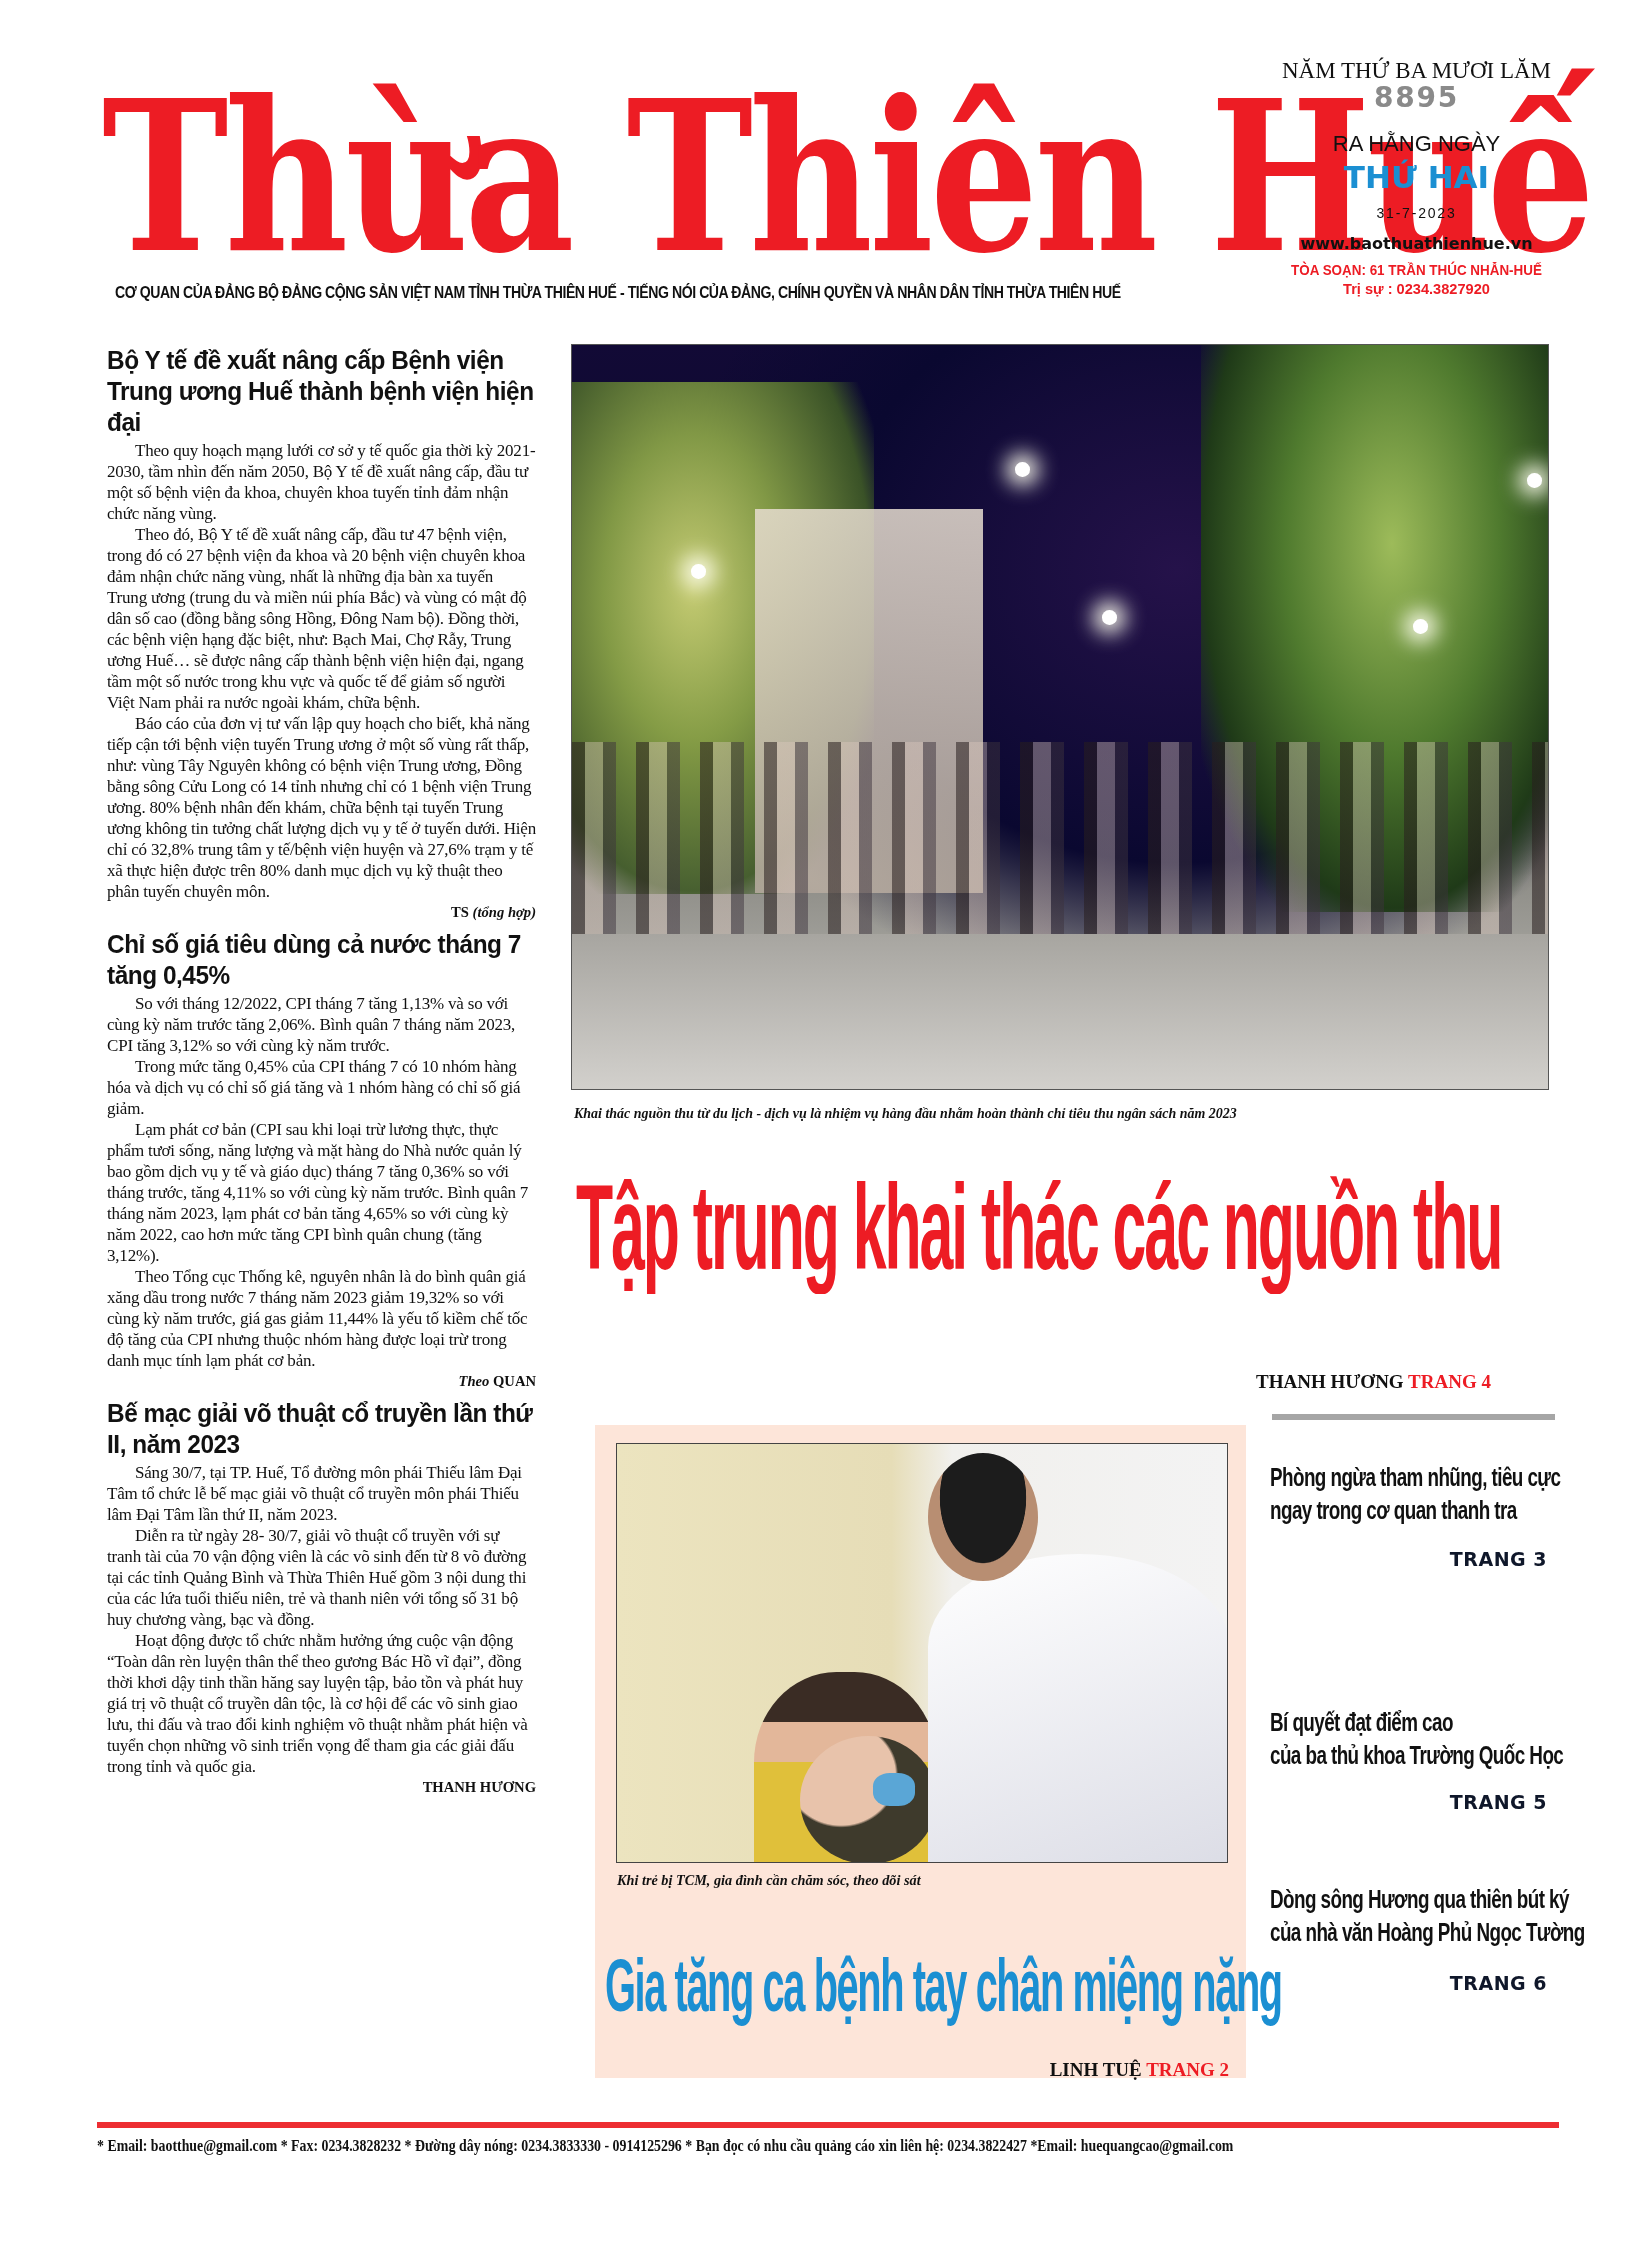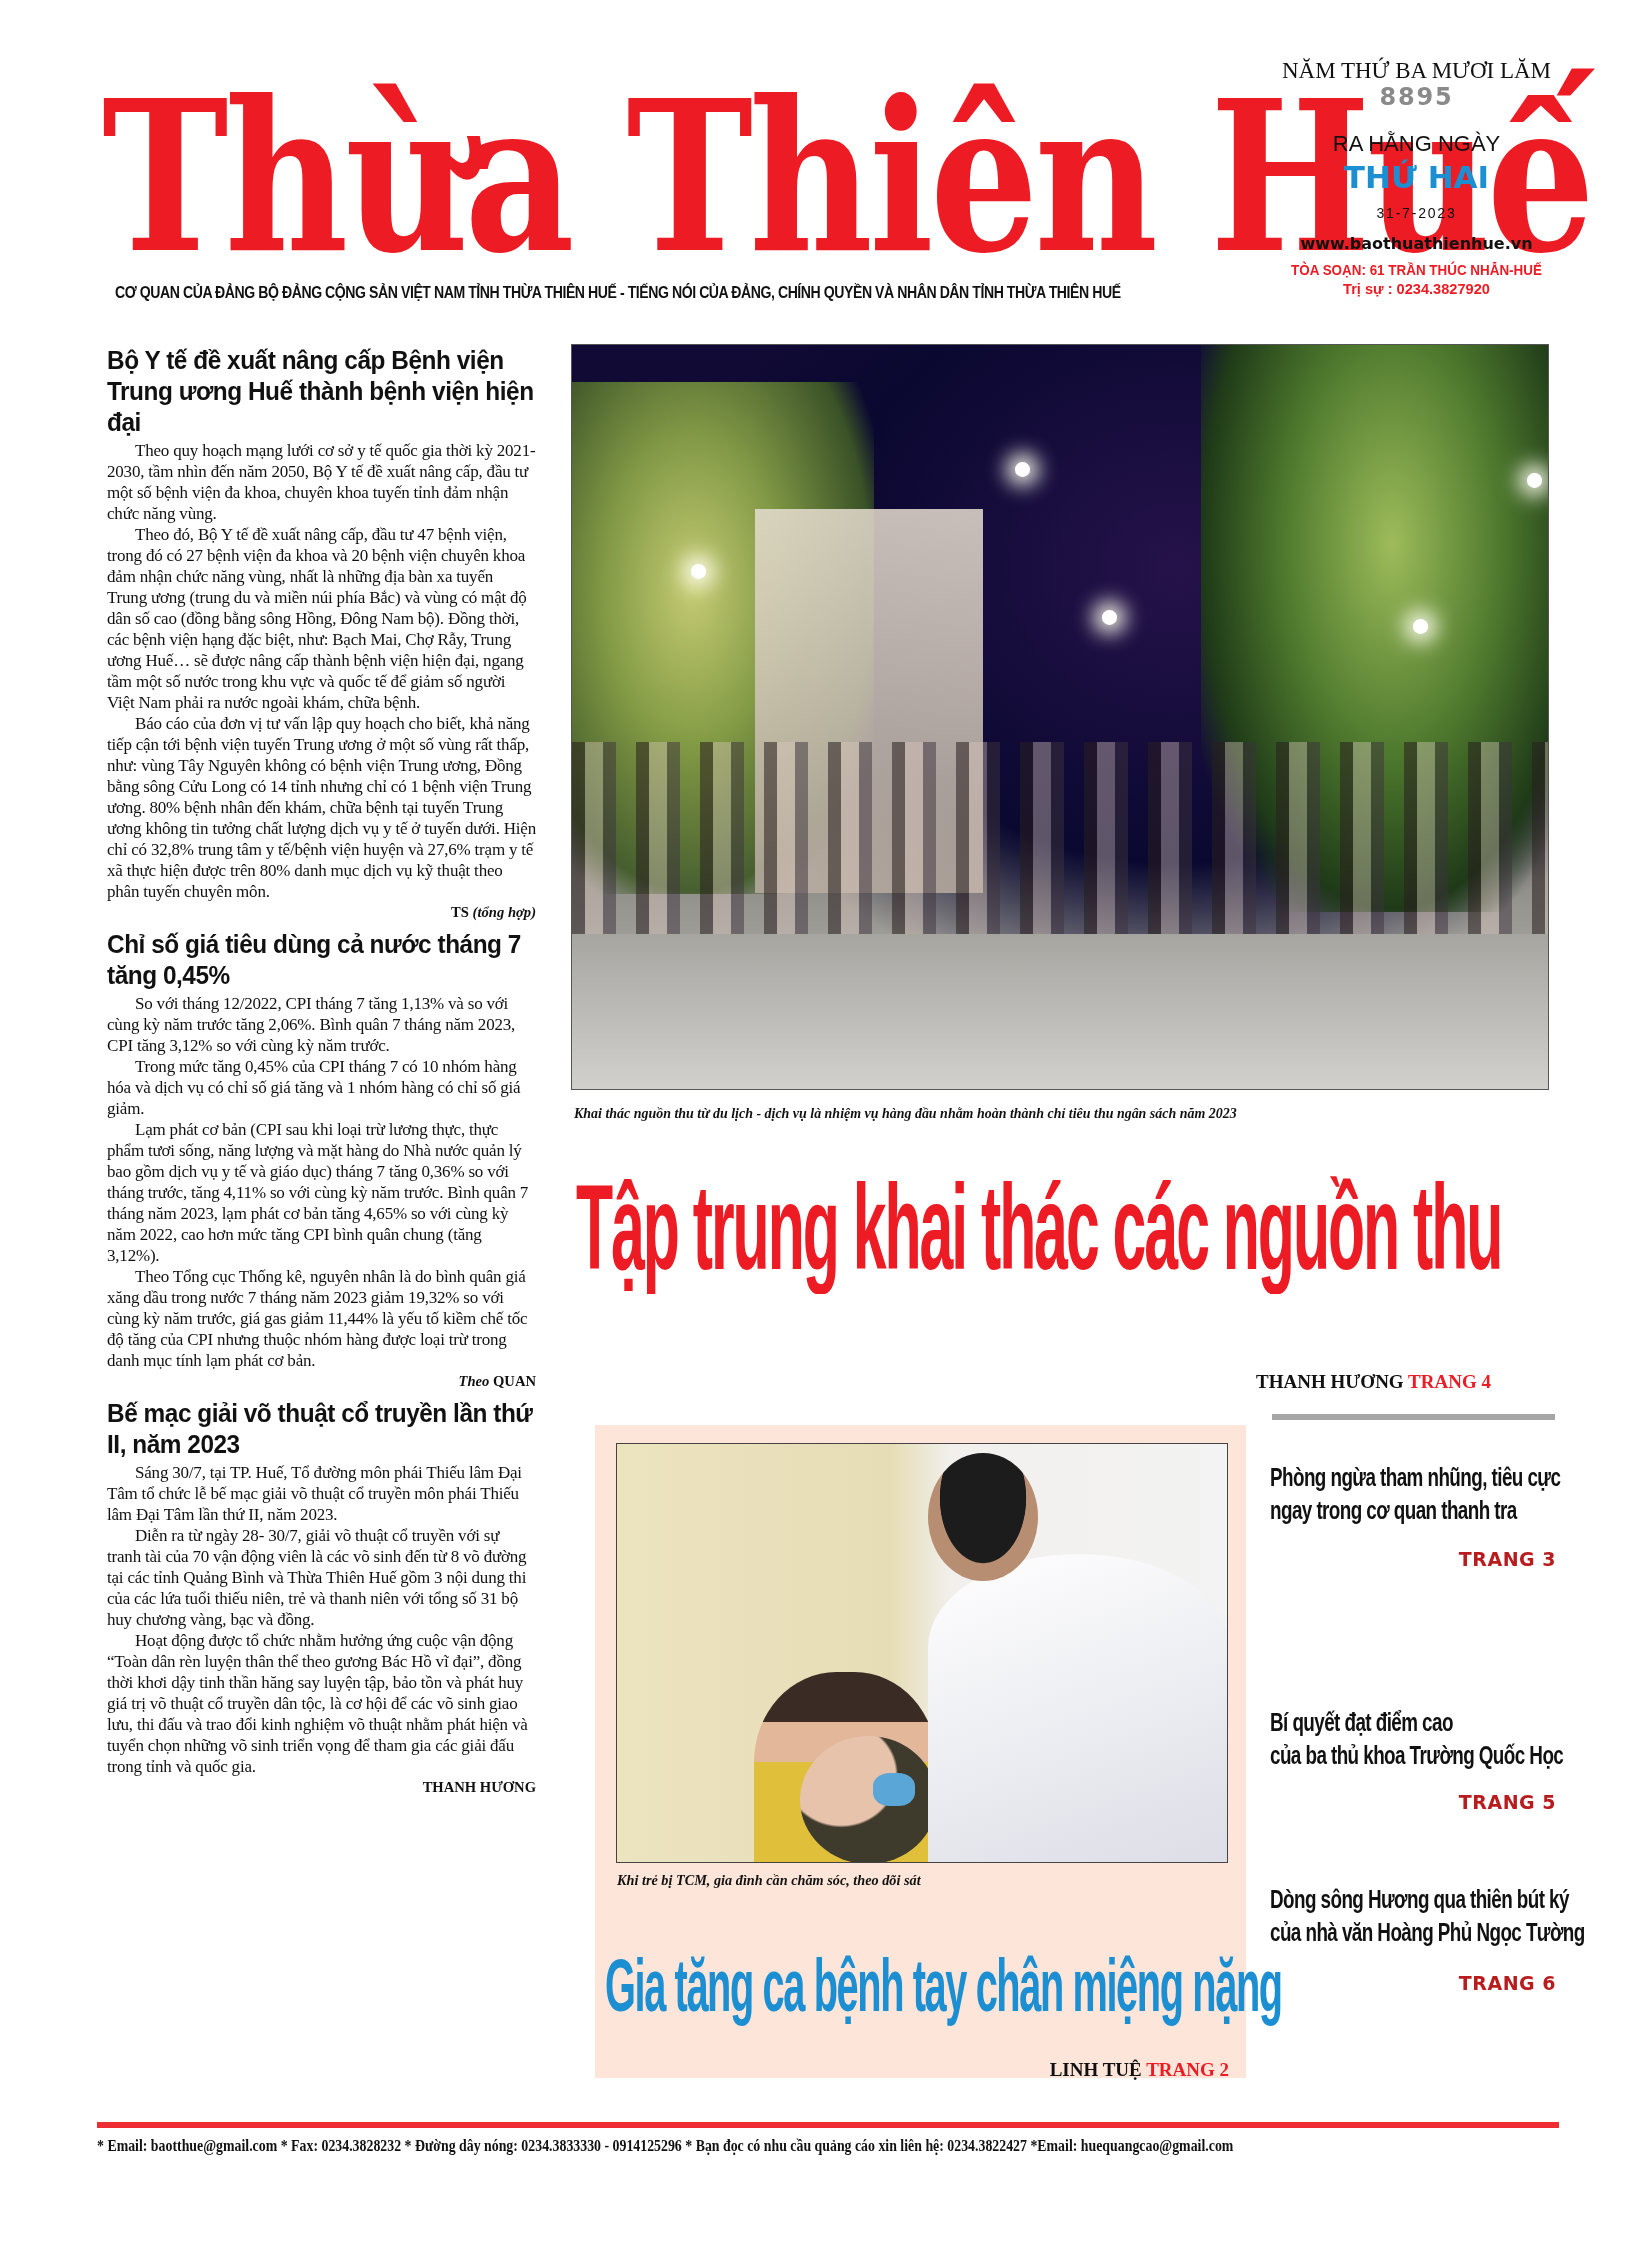--- a/index.html
+++ b/index.html
@@ -13,21 +13,21 @@
     font-size: 170px; line-height: 201px; letter-spacing: -3.7px;
     transform: scaleY(1.22); transform-origin: top left; white-space: nowrap;
   }
   .masthead-sub {
     position: absolute; left: 115px; top: 284px; width: 1179px;
     font-family: "Liberation Sans", sans-serif; font-weight: bold; font-size: 16px;
     letter-spacing: -0.5px; white-space: nowrap; transform: scaleX(0.88); transform-origin: left;
   }
   .info-box { position: absolute; left: 1272px; top: 57px; width: 289px; text-align: center; }
   .info-year { font-family: "Liberation Serif", serif; font-size: 23px; line-height: 27.4px; color: #111; }
-  .info-issue { font-family: "DejaVu Sans", sans-serif; font-weight: bold; font-size: 24px; color: #8a8a8a; line-height: 27.4px; letter-spacing: 1.8px; }
+  .info-issue { font-family: "DejaVu Sans", sans-serif; font-weight: bold; font-size: 28px; color: #8a8a8a; line-height: 27.4px; letter-spacing: 1.8px; }
   .info-daily { font-family: "Liberation Sans", sans-serif; font-size: 22px; margin-top: 18.3px; line-height: 27.4px; }
   .info-day { font-family: "DejaVu Sans", sans-serif; font-weight: bold; font-size: 31px; color: #1b8fd2; line-height: 33px; margin-top: 3.7px; }
   .info-date { font-family: "Liberation Sans", sans-serif; font-size: 14px; letter-spacing: 1.8px; line-height: 27.4px; margin-top: 5.5px; }
   .info-web { font-family: "DejaVu Sans", sans-serif; font-weight: bold; font-size: 16px; line-height: 25.6px; margin-top: 3.7px; }
   .info-addr { font-family: "Liberation Sans", sans-serif; font-weight: bold; font-size: 14.6px; color: #ed1c24; line-height: 20px; margin-top: 3.7px; white-space: nowrap; transform: scaleX(0.92); }
   .info-phone { font-family: "Liberation Sans", sans-serif; font-weight: bold; font-size: 14.6px; color: #ed1c24; line-height: 18.3px; }
 
   
   .left-col { position: absolute; left: 107px; top: 345px; width: 429px; }
   .headline {
@@ -88,21 +88,21 @@
     position: absolute; left: 605px; top: 1944px; width: 658px;
     font-family: "Liberation Sans", sans-serif; font-weight: bold; color: #1b8fd2;
     font-size: 51px; line-height: 58px; letter-spacing: -1.8px; white-space: nowrap;
     transform: scale(0.78, 1.45); transform-origin: top left;
   }
   .byline-doc { position: absolute; left: 914px; top: 2059px; width: 315px; text-align: right; font-family: "Liberation Serif", serif; font-weight: bold; font-size: 19px; white-space: nowrap; }
 
   
   .teaser { position: absolute; left: 1270px; width: 292px; }
   .teaser-title { font-family: "Liberation Sans", sans-serif; font-weight: bold; font-size: 23px; line-height: 33px; letter-spacing: -0.7px; white-space: nowrap; transform: scale(0.82, 1.15); transform-origin: top left; width: 365px; }
-  .teaser-page { text-align: right; font-family: "DejaVu Sans", sans-serif; font-weight: bold; font-size: 19px; color: #b91c1c; letter-spacing: 0.5px; margin-right: 6px; }
+  .teaser-page { text-align: right; font-family: "DejaVu Sans", sans-serif; font-weight: bold; font-size: 19px; color: #0f172a; letter-spacing: 0.5px; margin-right: 15px; }
 
   
   .red-rule { position: absolute; left: 97px; top: 2122px; width: 1462px; height: 5.5px; background: #ed2d32; }
   .footer { position: absolute; left: 97px; top: 2136px; width: 1471px; font-family: "Liberation Serif", serif; font-weight: bold; font-size: 16.4px; white-space: nowrap; transform: scaleX(0.845); transform-origin: left; }
 </style>
 </head>
 <body>
 
 <div class="masthead-title">Thừa Thiên Huế</div>
 <div class="masthead-sub">CƠ QUAN CỦA ĐẢNG BỘ ĐẢNG CỘNG SẢN VIỆT NAM TỈNH THỪA THIÊN HUẾ  -  TIẾNG NÓI CỦA ĐẢNG, CHÍNH QUYỀN VÀ NHÂN DÂN TỈNH THỪA THIÊN HUẾ</div>

